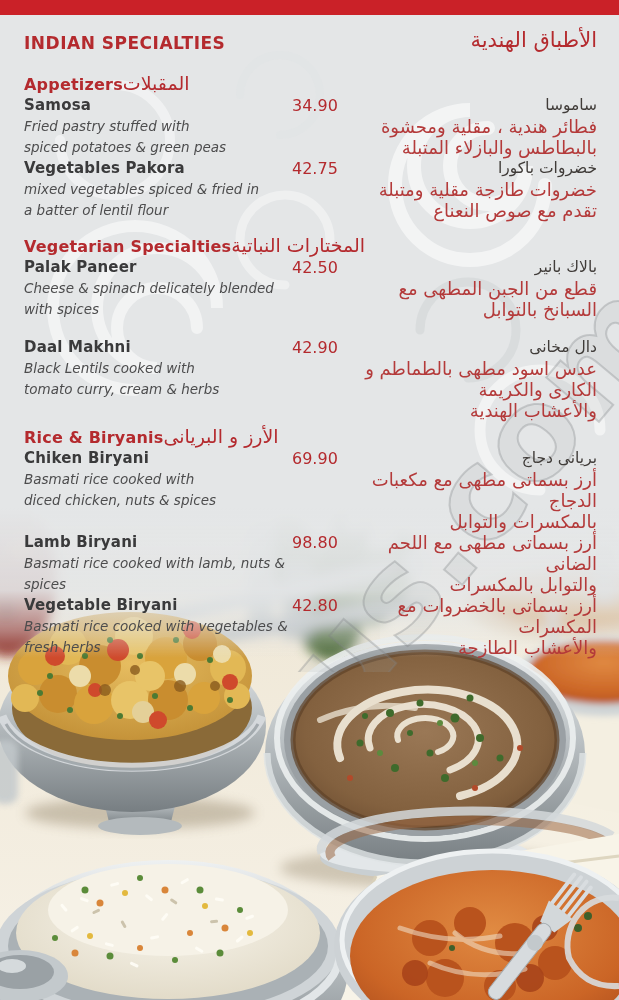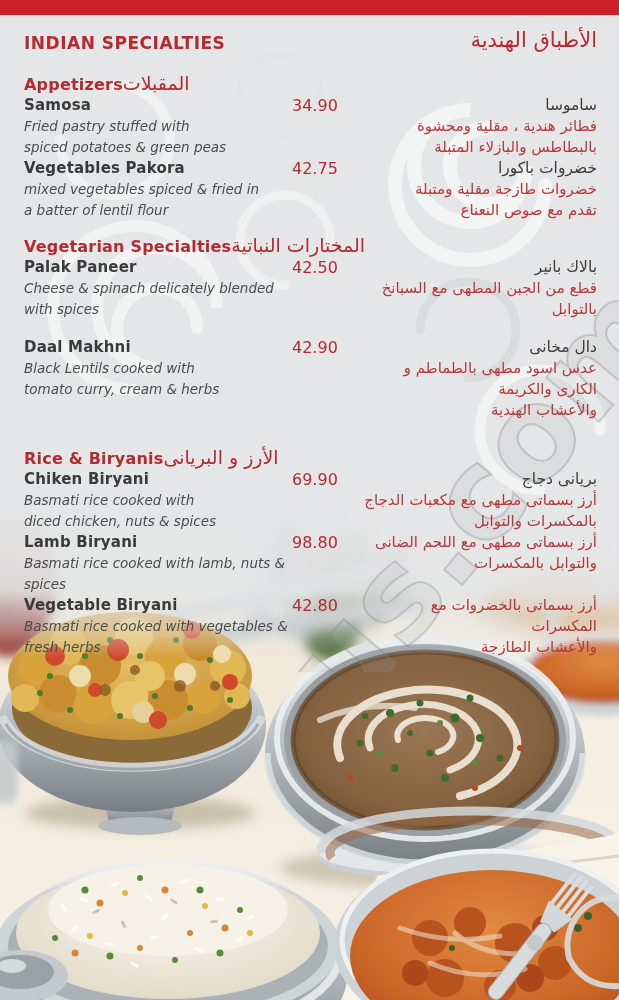--- a/index.html
+++ b/index.html
@@ -14,29 +14,29 @@
       color:rgba(170,174,176,0.15);-webkit-text-stroke:2px rgba(128,132,134,0.32);}
   .content{position:absolute;left:24px;top:26px;width:573px;z-index:3;}
   .title-row{display:flex;justify-content:space-between;align-items:flex-start;height:30px;}
   .title-en{font-size:17px;font-weight:bold;color:#b42a2e;letter-spacing:0.5px;padding-top:7px;}
   .title-ar{font-size:21px;color:#b42a2e;line-height:28px;}
   .sec-row{display:flex;justify-content:flex-start;height:23px;}
   .sec-en{font-size:16px;font-weight:bold;color:#b42a2e;line-height:25px;letter-spacing:0.2px;}
   .sec-ar{font-size:19px;color:#b42a2e;line-height:23px;}
   .mt-h1{margin-top:16px;}
   .mt-h2{margin-top:13px;}
-  .mt-h3{margin-top:25px;}
+  .mt-h3{margin-top:4px;}
   .mt-item{margin-top:17px;}
   .item{display:grid;grid-template-columns:268px 70px 1fr;}
   .name{font-size:15px;font-weight:bold;color:#3a3a3b;line-height:21px;letter-spacing:0.2px;}
   .dline{font-size:13.5px;font-style:italic;color:#4c4c4d;line-height:21px;}
   .price{font-size:16px;font-weight:normal;color:#b42a2e;line-height:21px;}
   .ar-col{text-align:right;}
   .aname{font-size:15.5px;color:#403c39;line-height:21px;}
-  .adline{font-size:15px;color:#b43a3a;line-height:21px;}
+  .adline{font-size:18px;color:#b43a3a;line-height:21px;}
 </style>
 </head>
 <body>
 
 <div class="page">
 
   <svg class="bg-pattern" width="619" height="1000" viewBox="0 0 619 1000">
     <g fill="none" stroke-linecap="round">
       <path d="M 545 185 a 75 75 0 1 1 -75 -75 a 56 56 0 1 0 56 56 a 38 38 0 1 1 -38 -38" stroke="rgba(255,255,255,0.55)" stroke-width="14"></path>
       <path d="M 135 390 a 82 82 0 1 1 82 -82 a 60 60 0 1 0 -60 60 a 40 40 0 1 1 40 -40" stroke="rgba(255,255,255,0.5)" stroke-width="12"></path>

